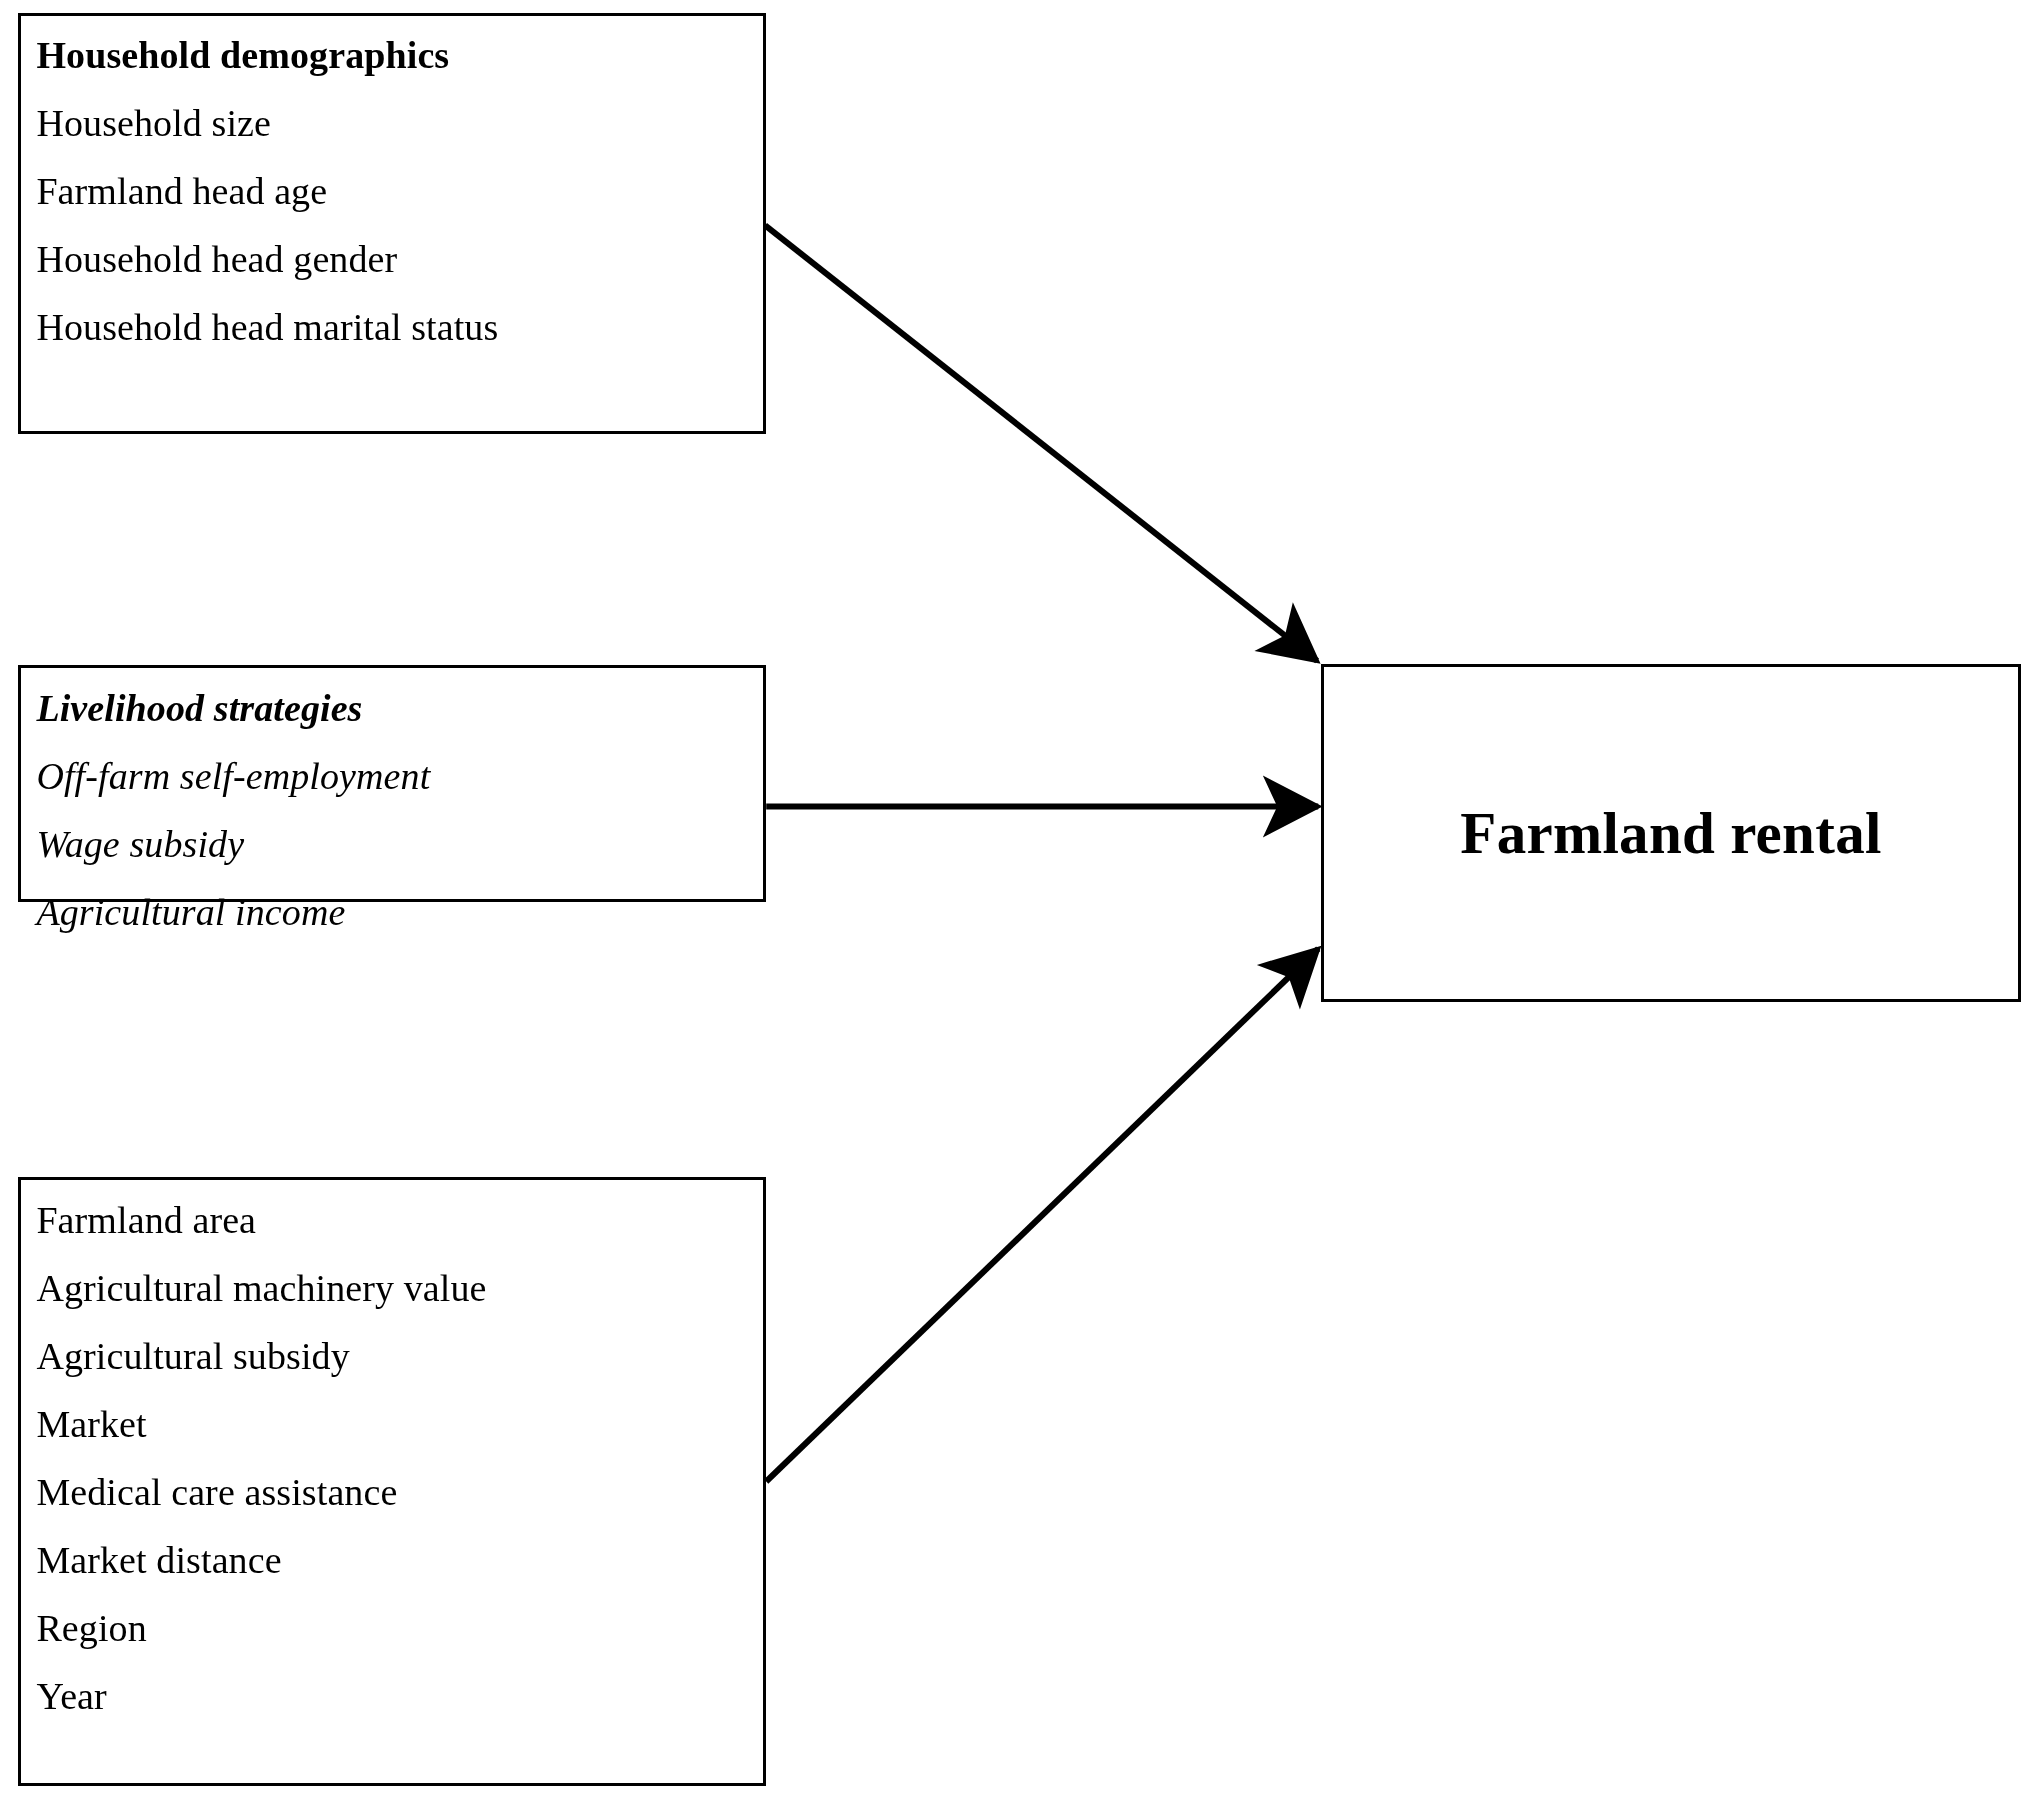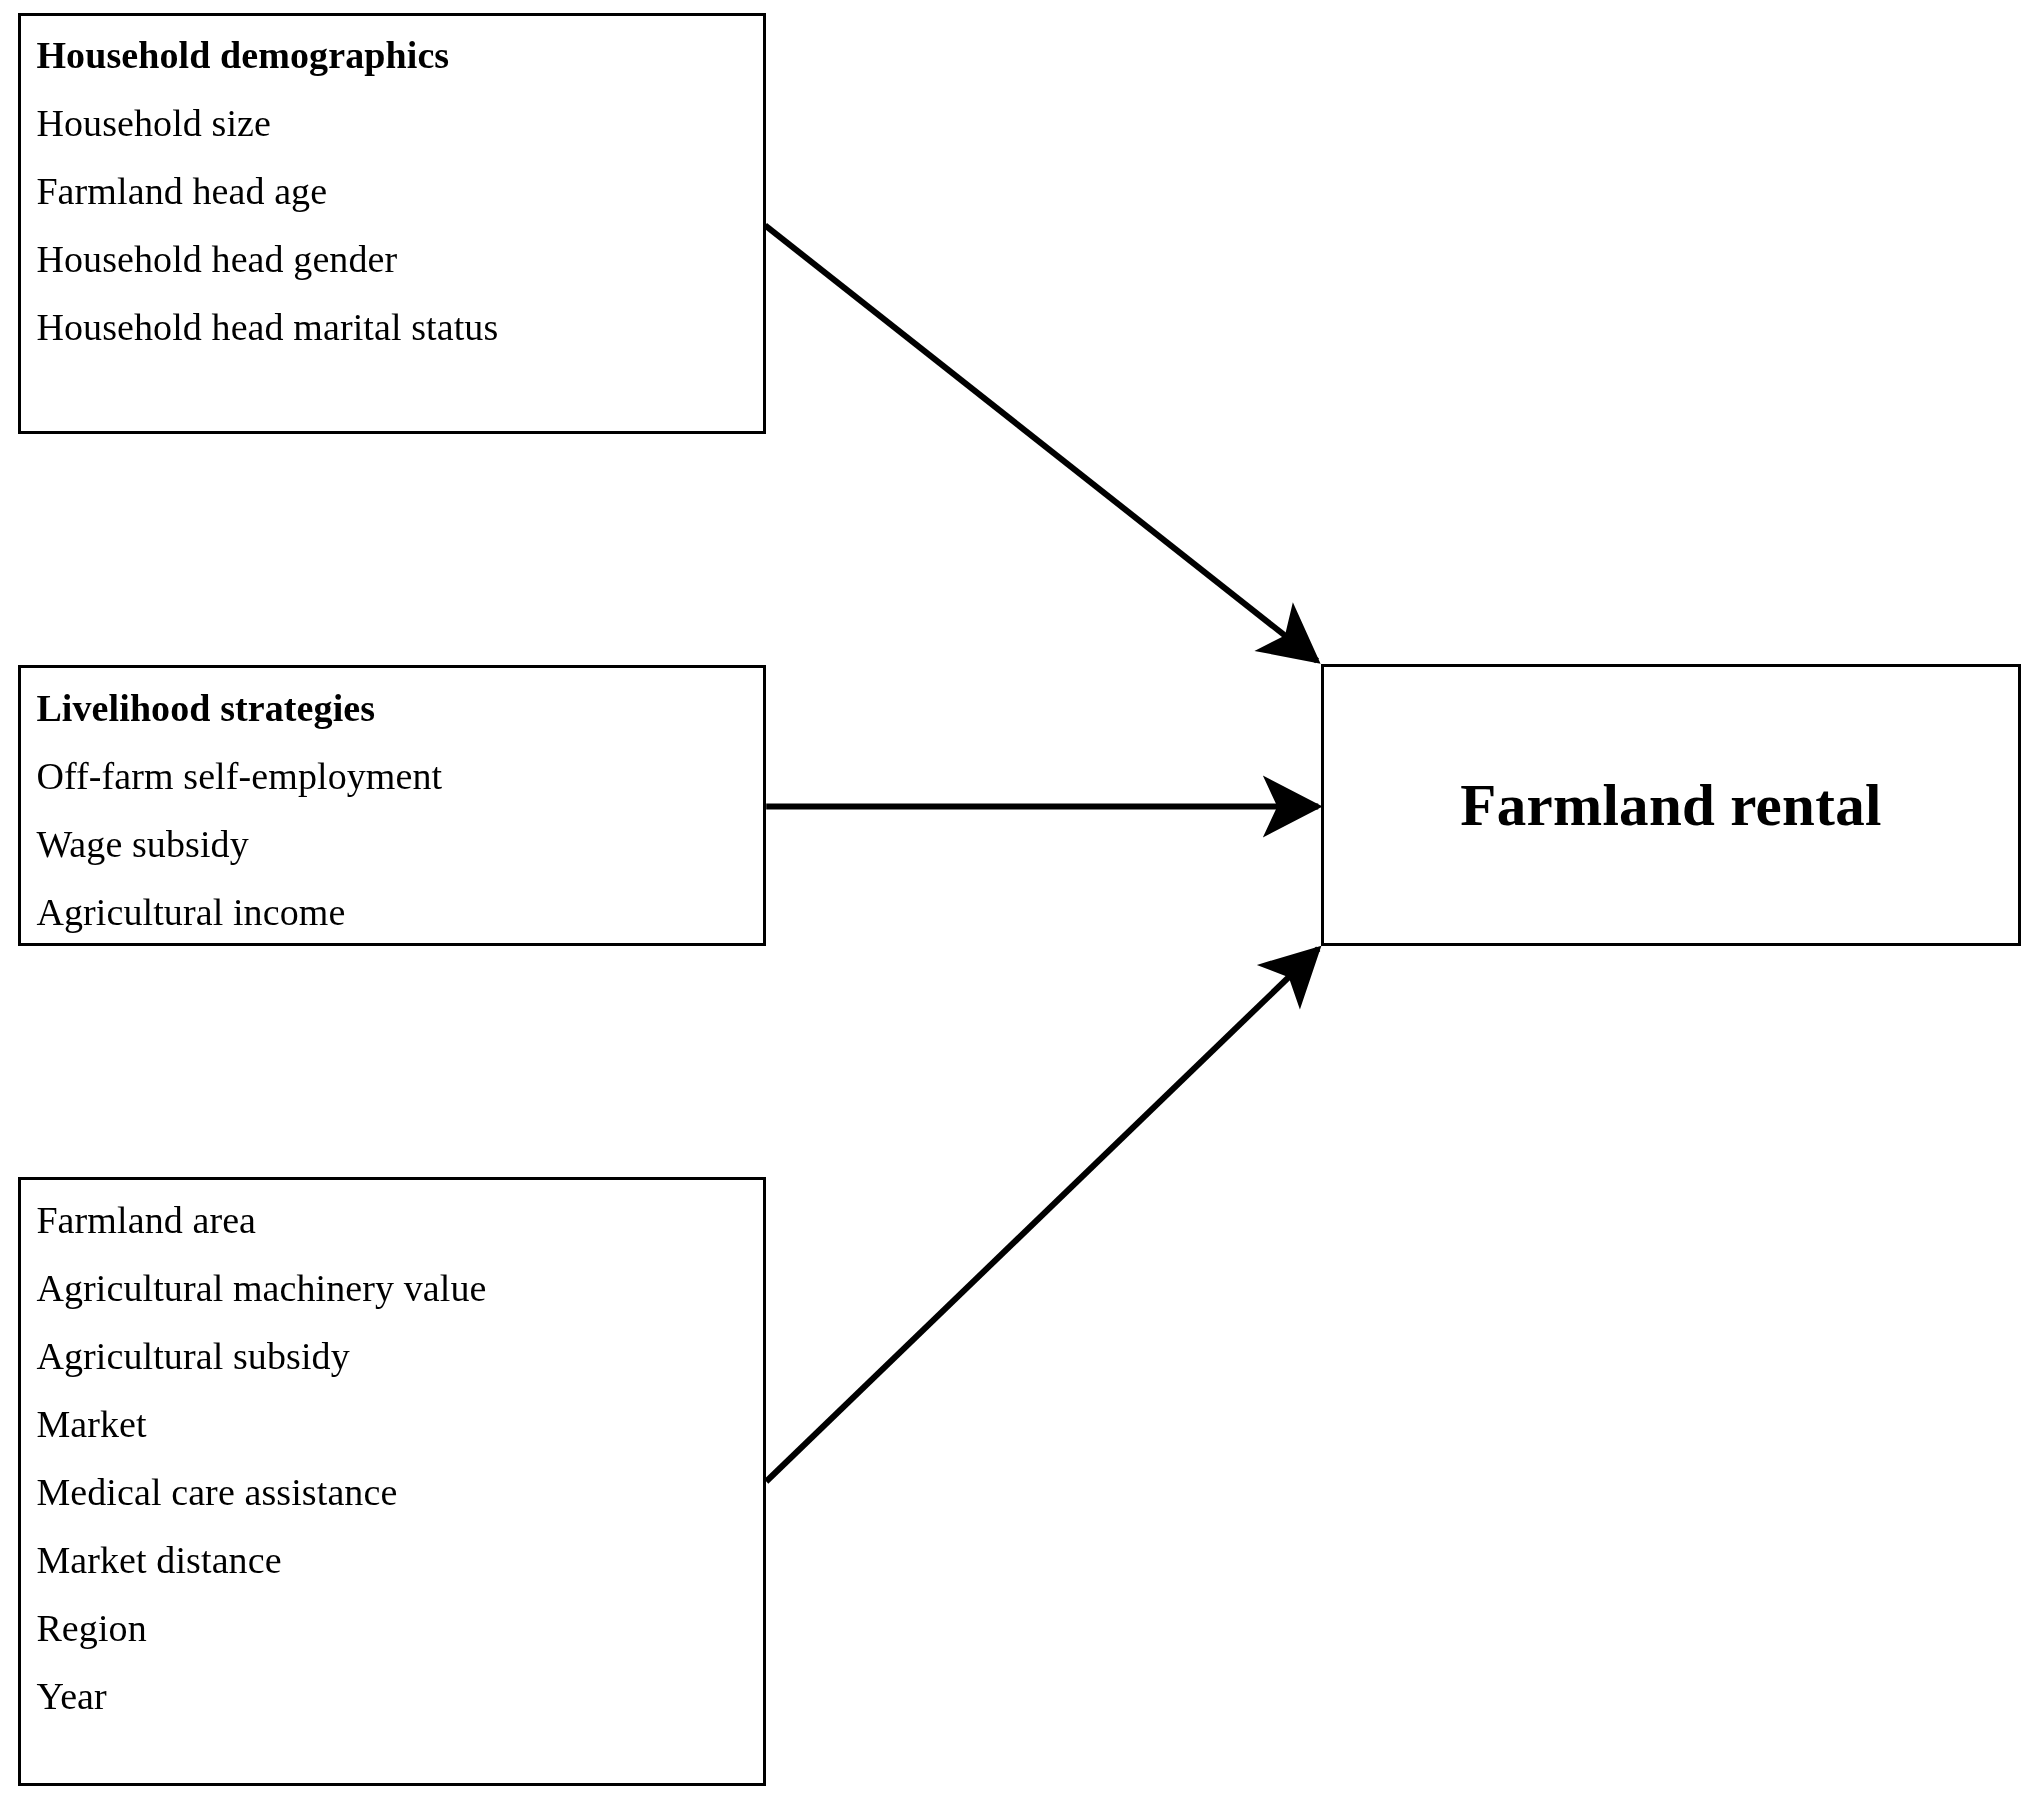--- a/index.html
+++ b/index.html
@@ -38,29 +38,29 @@
   .node-line.heading {
     font-weight: bold;
   }
   
   #box-household-demographics {
     left: 18px;  top: 12.6px;
     width: 748px; height: 421px;
   }
   #box-livelihood-strategies {
     left: 18px;  top: 665px;
-    width: 748px; height: 281px;
+    width: 748px; height: 237px; font-style: italic;
   }
   #box-contextual-factors {
     left: 18px;  top: 1177px;
     width: 748px; height: 609px;
   }
   #box-farmland-rental {
     left: 1321px; top: 664px;
-    width: 700px; height: 282px;
+    width: 700px; height: 338px;
     display: flex;
     align-items: center;
     justify-content: center;
   }
   .outcome-label {
     font-size: 59px;
     font-weight: bold;
     line-height: 1;
     white-space: nowrap;
     letter-spacing: 0.3px;

